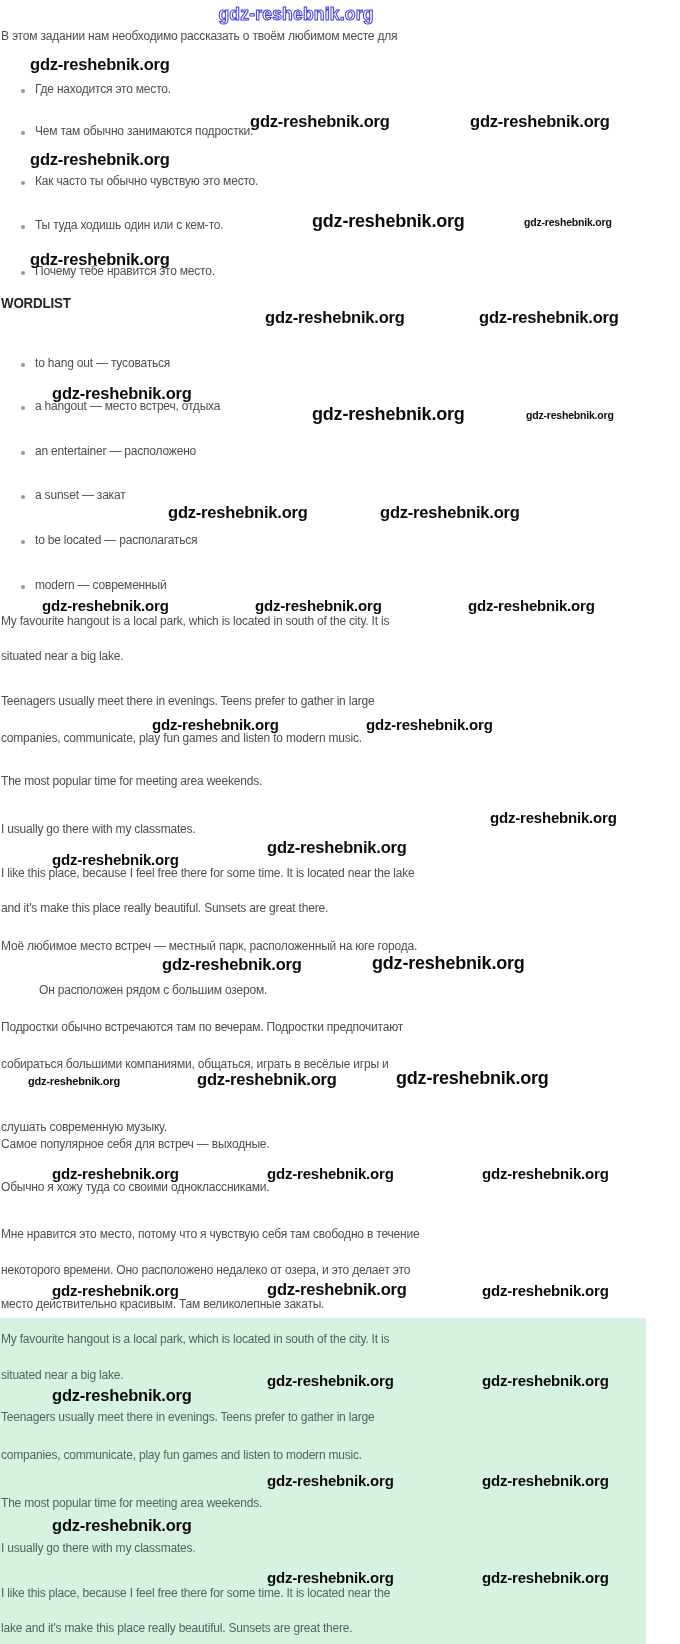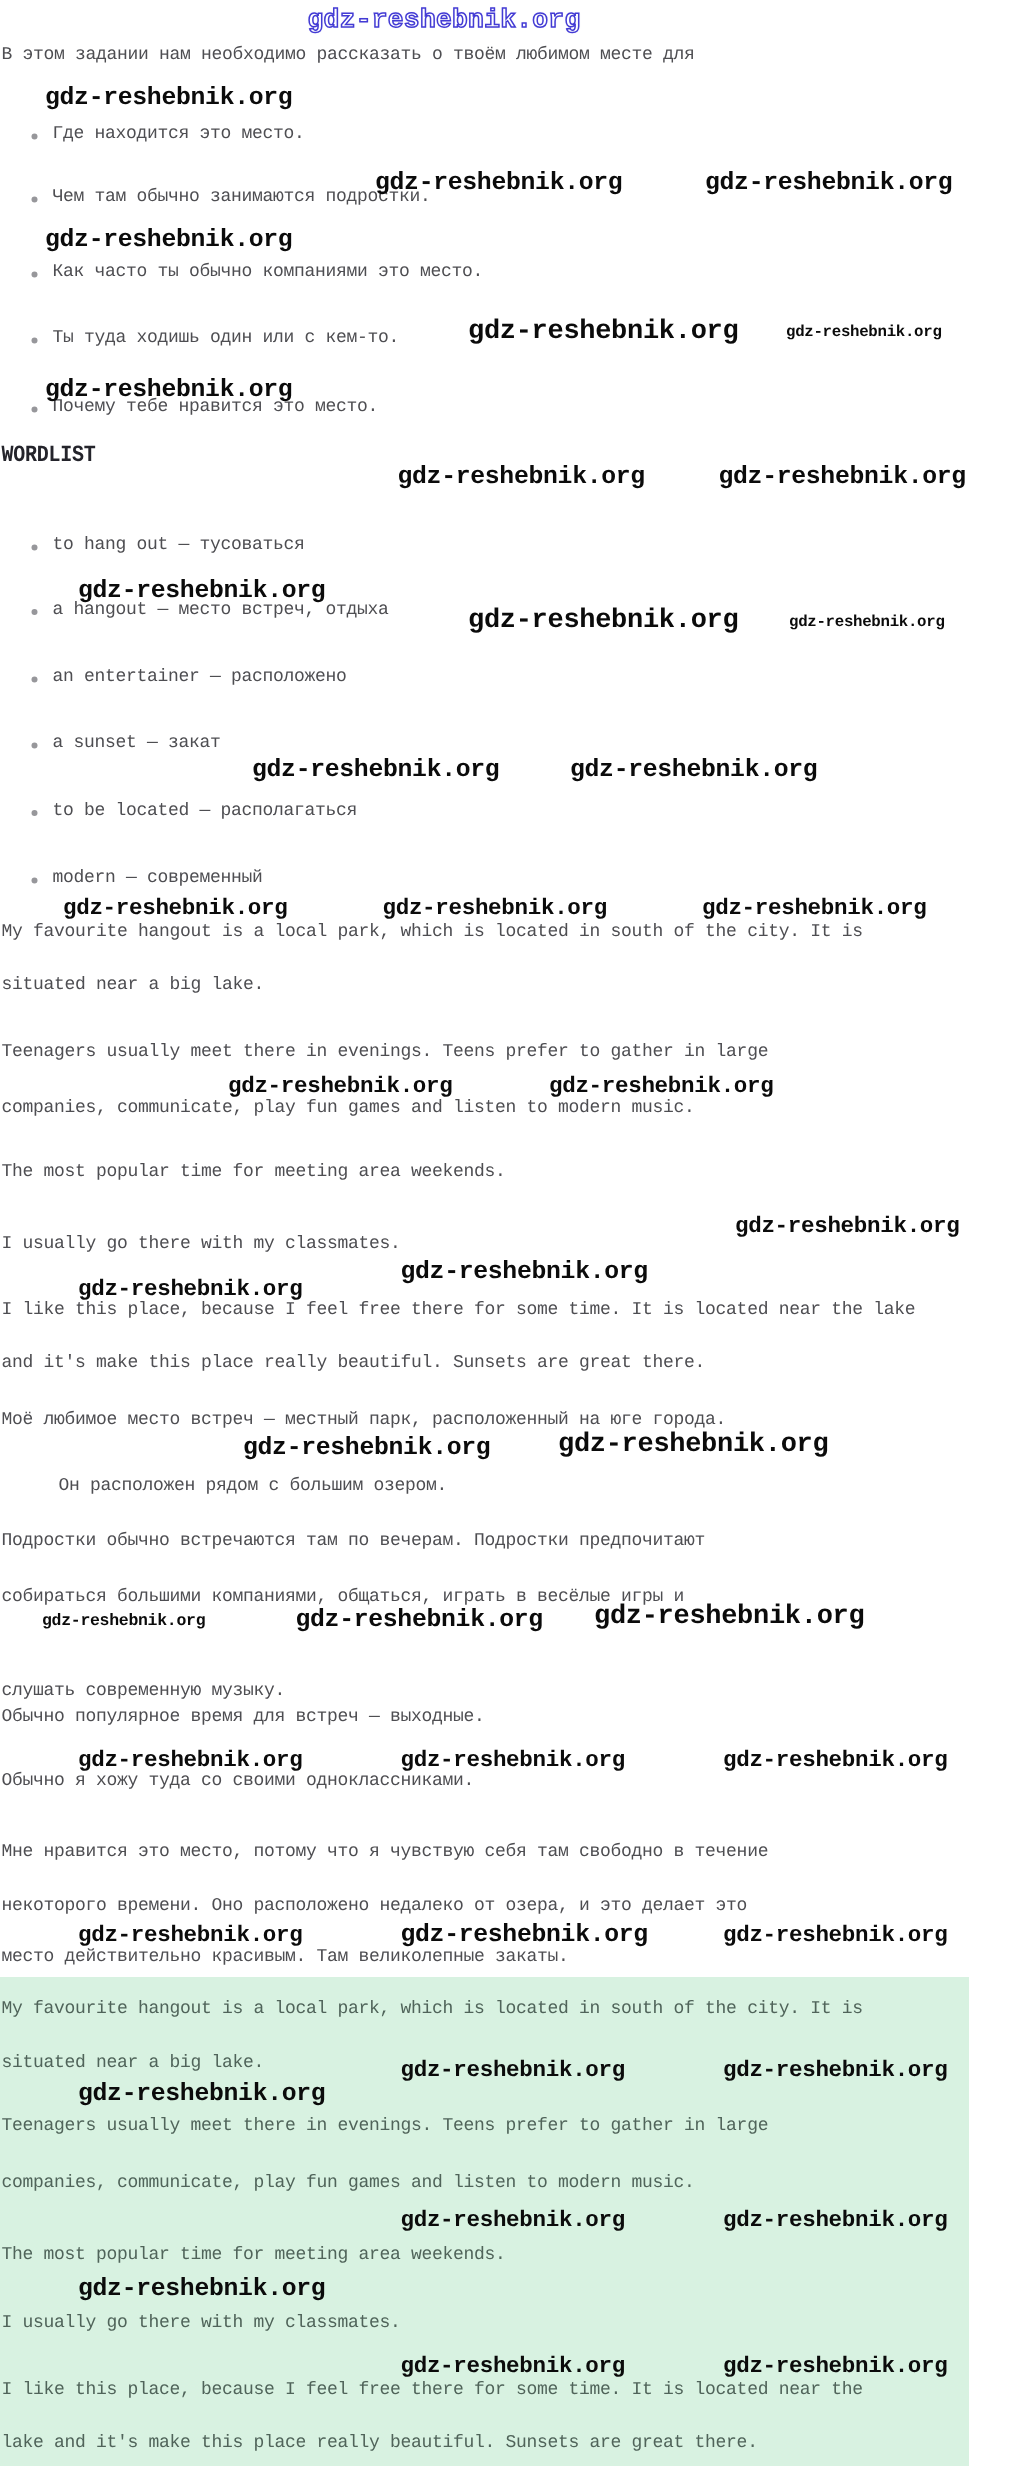--- a/index.html
+++ b/index.html
@@ -1,18 +1,18 @@
 <!DOCTYPE html>
 <html><head>
 <meta charset="utf-8">
 <style>
   html,body{margin:0;padding:0;background:#ffffff;}
   .page{
     position:relative;width:652px;height:1644px;background:#ffffff;overflow:hidden;
-    font-family:Liberation Mono, monospace;
+    font-family:Liberation Sans, sans-serif;
   }
   .green-block{
     position:absolute;left:0;top:1318px;width:646px;height:326px;background:#d8f2e1;
   }
   .blue-wm{
     position:absolute;top:4px;left:0;right:60px;text-align:center;
     font-size:17.5px;font-weight:bold;letter-spacing:.2px;
     color:#ffffff;-webkit-text-stroke:1px #433bd4;
     text-shadow:0 0 1px rgba(67,59,212,.45);
     white-space:nowrap;
@@ -45,21 +45,21 @@
 <body>
 
 <div class="page">
   <div class="green-block"></div>
   <div class="blue-wm">gdz-reshebnik.org</div>
   <h2 class="wordlist-h">WORDLIST</h2>
   <div id="lines">
       <div class="line" style="top: 29px;"><span>В этом задании нам необходимо рассказать о твоём любимом месте для</span></div>
       <div class="line bulleted" style="top: 82px;"><span class="dot"></span><span>Где находится это место.</span></div>
       <div class="line bulleted" style="top: 124px;"><span class="dot"></span><span>Чем там обычно занимаются подростки.</span></div>
-      <div class="line bulleted" style="top: 174px;"><span class="dot"></span><span>Как часто ты обычно компаниями это место.</span></div>
+      <div class="line bulleted" style="top: 174px;"><span class="dot"></span><span>Как часто ты обычно чувствую это место.</span></div>
       <div class="line bulleted" style="top: 218px;"><span class="dot"></span><span>Ты туда ходишь один или с кем-то.</span></div>
       <div class="line bulleted" style="top: 264px;"><span class="dot"></span><span>Почему тебе нравится это место.</span></div>
       <div class="line bulleted" style="top: 356px;"><span class="dot"></span><span>to hang out — тусоваться</span></div>
       <div class="line bulleted" style="top: 399px;"><span class="dot"></span><span>a hangout — место встреч, отдыха</span></div>
       <div class="line bulleted" style="top: 444px;"><span class="dot"></span><span>an entertainer — расположено</span></div>
       <div class="line bulleted" style="top: 488px;"><span class="dot"></span><span>a sunset — закат</span></div>
       <div class="line bulleted" style="top: 533px;"><span class="dot"></span><span>to be located — располагаться</span></div>
       <div class="line bulleted" style="top: 578px;"><span class="dot"></span><span>modern — современный</span></div>
       <div class="line" style="top: 614px;"><span>My favourite hangout is a local park, which is located in south of the city. It is</span></div>
       <div class="line" style="top: 649px;"><span>situated near a big lake.</span></div>
@@ -67,21 +67,21 @@
       <div class="line" style="top: 731px;"><span>companies, communicate, play fun games and listen to modern music.</span></div>
       <div class="line" style="top: 774px;"><span>The most popular time for meeting area weekends.</span></div>
       <div class="line" style="top: 822px;"><span>I usually go there with my classmates.</span></div>
       <div class="line" style="top: 866px;"><span>I like this place, because I feel free there for some time. It is located near the lake</span></div>
       <div class="line" style="top: 901px;"><span>and it's make this place really beautiful. Sunsets are great there.</span></div>
       <div class="line" style="top: 939px;"><span>Моё любимое место встреч — местный парк, расположенный на юге города.</span></div>
       <div class="line" style="top: 983px; margin-left: 38px;"><span>Он расположен рядом с большим озером.</span></div>
       <div class="line" style="top: 1020px;"><span>Подростки обычно встречаются там по вечерам. Подростки предпочитают</span></div>
       <div class="line" style="top: 1057px;"><span>собираться большими компаниями, общаться, играть в весёлые игры и</span></div>
       <div class="line" style="top: 1120px;"><span>слушать современную музыку.</span></div>
-      <div class="line" style="top: 1137px;"><span>Обычно популярное время для встреч — выходные.</span></div>
+      <div class="line" style="top: 1137px;"><span>Самое популярное себя для встреч — выходные.</span></div>
       <div class="line" style="top: 1180px;"><span>Обычно я хожу туда со своими одноклассниками.</span></div>
       <div class="line" style="top: 1227px;"><span>Мне нравится это место, потому что я чувствую себя там свободно в течение</span></div>
       <div class="line" style="top: 1263px;"><span>некоторого времени. Оно расположено недалеко от озера, и это делает это</span></div>
       <div class="line" style="top: 1297px;"><span>место действительно красивым. Там великолепные закаты.</span></div>
       <div class="line green" style="top: 1332px;"><span>My favourite hangout is a local park, which is located in south of the city. It is</span></div>
       <div class="line green" style="top: 1368px;"><span>situated near a big lake.</span></div>
       <div class="line green" style="top: 1410px;"><span>Teenagers usually meet there in evenings. Teens prefer to gather in large</span></div>
       <div class="line green" style="top: 1448px;"><span>companies, communicate, play fun games and listen to modern music.</span></div>
       <div class="line green" style="top: 1496px;"><span>The most popular time for meeting area weekends.</span></div>
       <div class="line green" style="top: 1541px;"><span>I usually go there with my classmates.</span></div>

